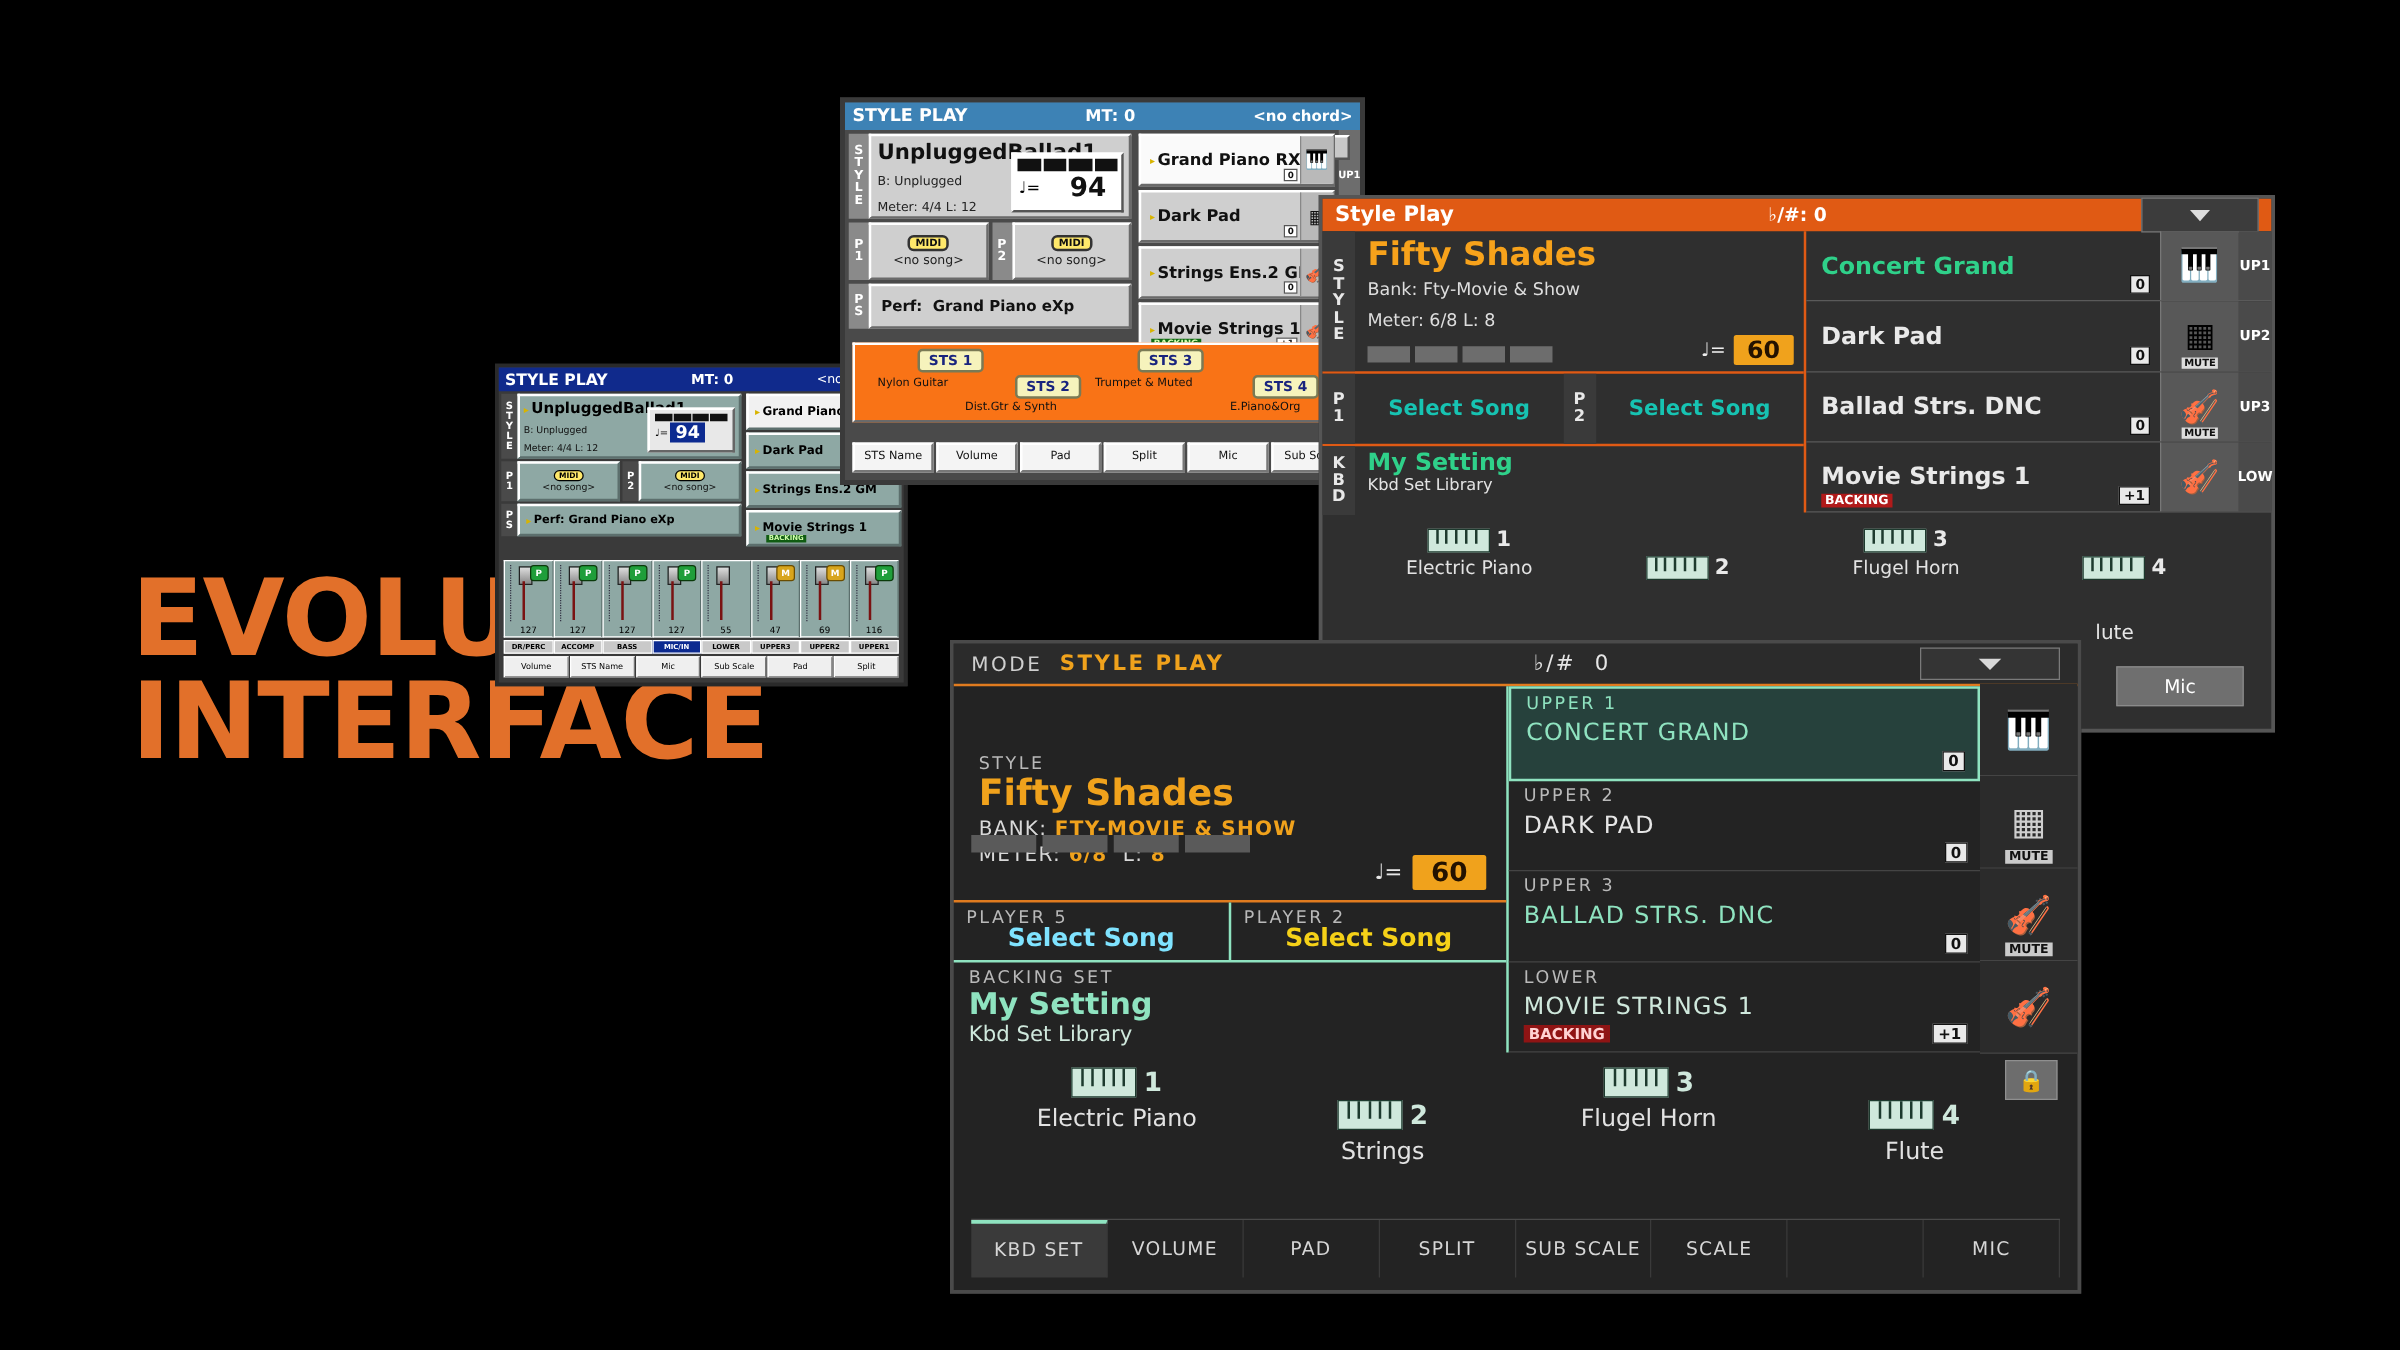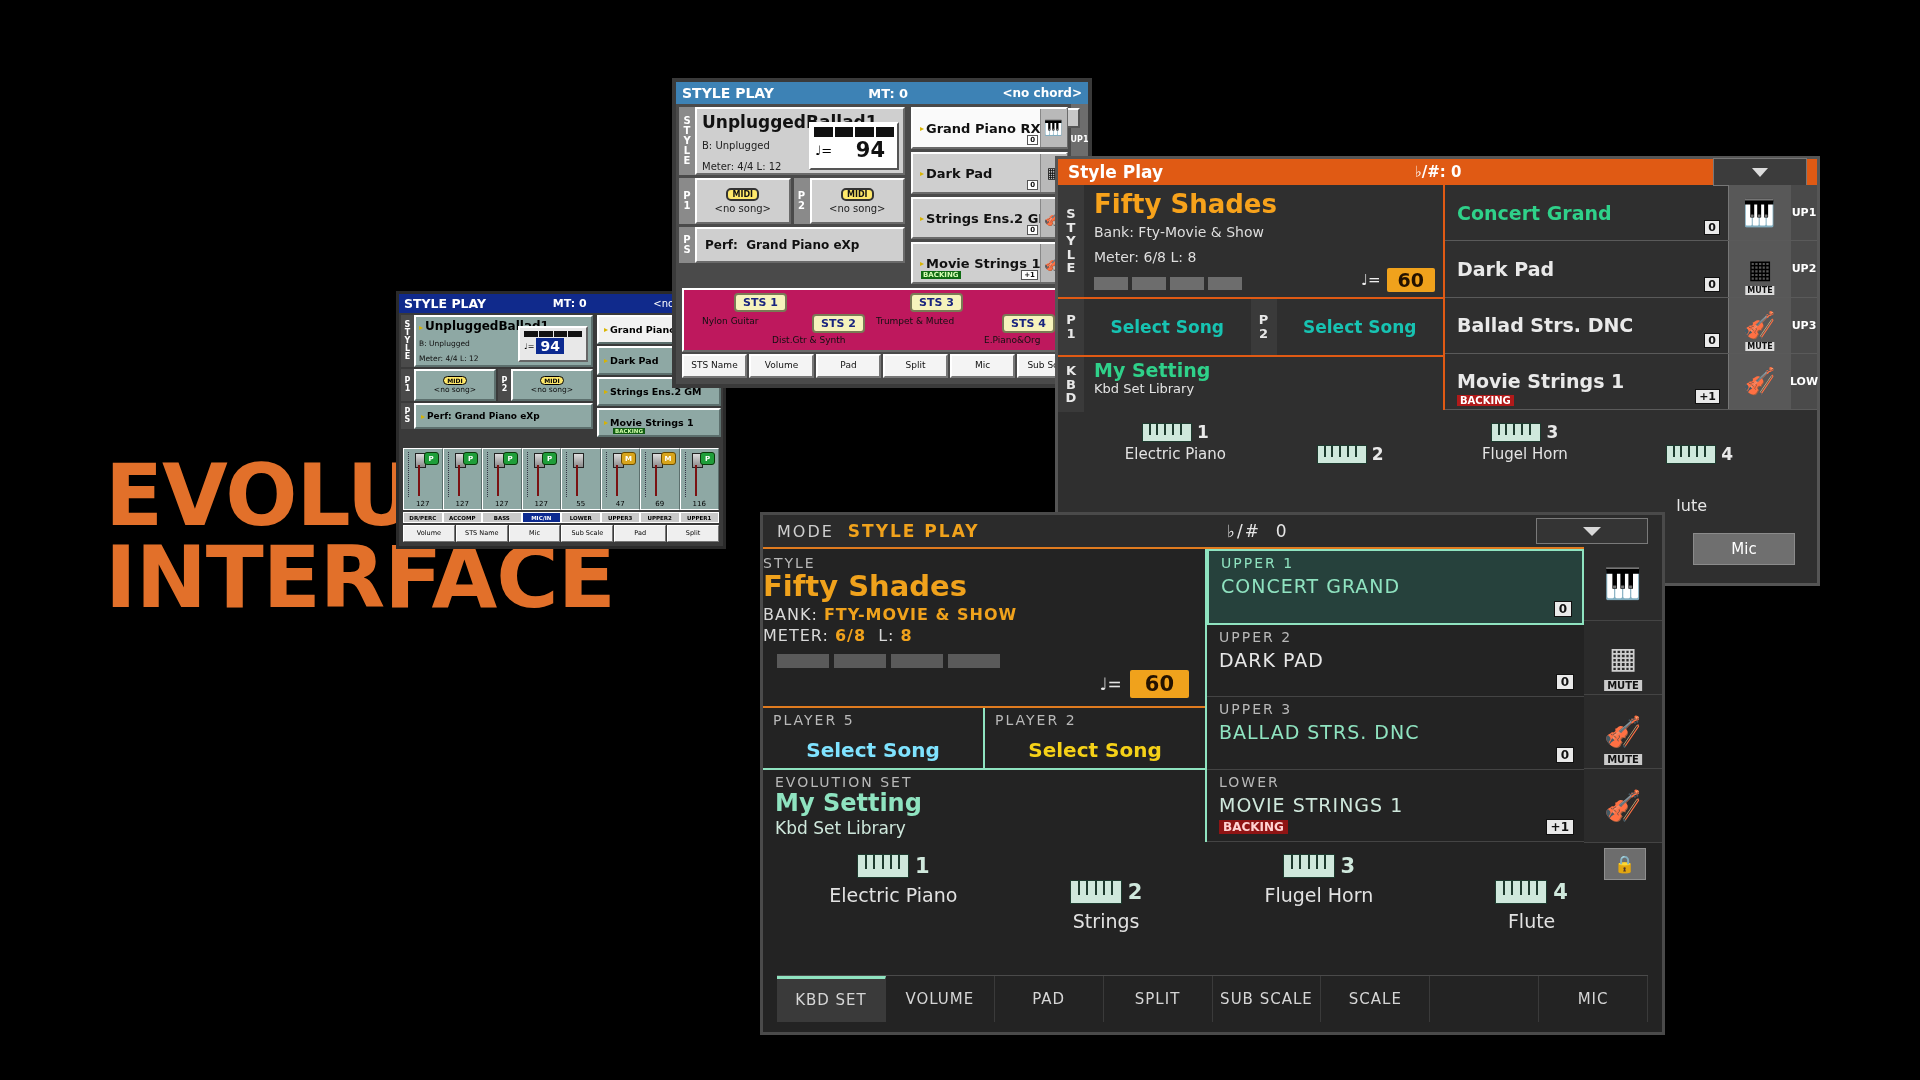--- a/index.html
+++ b/index.html
@@ -124,21 +124,21 @@
   #w2 .rcell.sel{background:#fafafa;}
   .icn{position:absolute;right:-1px;top:0;bottom:0;width:26px;background:#b9b9b9;
        border-left:1px solid #888;display:flex;align-items:center;justify-content:center;
        font-size:15px;}
   .volpip{position:absolute;right:28px;bottom:2px;background:#fff;border:1px solid #555;
           font-size:7px;padding:0 2px;color:#111;}
   .backing2{background:#0f6b12;color:#d6ffb3;font-size:7px;font-weight:bold;
             padding:0 2px;position:absolute;left:8px;bottom:3px;}
   .uptab{width:17px;background:#6d6d6d;color:#fff;font-size:8px;font-weight:bold;
          display:flex;flex-direction:column;align-items:center;justify-content:center;}
-  #w2 .sts{margin:4px 3px 2px 3px;height:60px;background:#be185d;
+  #w2 .sts{margin:4px 3px 16px 3px;height:60px;background:#f97316;
            border:2px solid #fff;border-right-color:#6a6a6a;border-bottom-color:#6a6a6a;
            position:relative;}
   .stsbtn{position:absolute;background:#f6f3bc;border:2px solid #7a7a55;border-radius:4px;
           color:#19247e;font-size:11px;font-weight:bold;padding:1px 7px;}
   .stslbl{position:absolute;font-size:9px;color:#111;}
   #w2 .tabrow{display:flex;margin:0 3px 3px 3px;height:24px;gap:2px;}
   #w2 .tabrow div{flex:1;background:#f4f4f4;border:2px solid #fff;
                   border-right-color:#777;border-bottom-color:#777;font-size:9px;
                   text-align:center;color:#111;display:flex;align-items:center;
                   justify-content:center;line-height:1.05;}
@@ -215,21 +215,21 @@
   #w4 .tbar .m{color:#cfcfcf;font-size:16px;letter-spacing:2px;}
   #w4 .tbar .v{color:#f0a21c;font-size:17px;font-weight:bold;letter-spacing:2px;
                margin-left:14px;}
   #w4 .tbar .s{flex:1;text-align:center;color:#e6e6e6;font-size:17px;letter-spacing:2px;}
   #w4 .drop{width:110px;height:24px;background:#343434;border:1px solid #7a7a7a;
             display:flex;align-items:center;justify-content:center;}
   #w4 .drop .ch{border-left:9px solid transparent;border-right:9px solid transparent;
                 border-top:9px solid #d8d8d8;}
   #w4 .main{display:flex;height:293px;}
   #w4 .lpane{width:442px;border-right:2px solid #8fe3c0;display:flex;flex-direction:column;}
-  #w4 .stybox{height:160px;border-bottom:2px solid #e07b1f;padding:6px 0;position:relative;}
+  #w4 .stybox{height:160px;border-bottom:2px solid #e07b1f;padding:6px 20px;position:relative;margin-top:48px;}
   .hdrlbl{color:#b9b9b9;font-size:14px;letter-spacing:2px;}
   #w4 .styname{color:#f0a21c;font-size:29px;font-weight:bold;line-height:1.1;}
   #w4 .styline{color:#d9d9d9;font-size:16px;letter-spacing:1px;margin-top:2px;}
   #w4 .styline b{color:#f0a21c;font-weight:bold;}
   #w4 .bars{position:absolute;left:14px;bottom:38px;display:flex;gap:5px;}
   #w4 .bars i{width:52px;height:14px;background:#5a5a5a;display:block;}
   #w4 .tempo{position:absolute;right:16px;bottom:8px;display:flex;align-items:center;gap:8px;}
   #w4 .tempo .nt{color:#e6e6e6;font-size:17px;}
   #w4 .tempo .tv{background:#f0a21c;color:#241200;font-size:21px;font-weight:bold;
                  padding:2px 15px;border-radius:2px;}
@@ -774,21 +774,21 @@
           <div class="pl">
             <div class="hdrlbl">PLAYER 5</div>
             <div class="sel" style="color:#7fe3ff;">Select Song</div>
           </div>
           <div class="pl">
             <div class="hdrlbl">PLAYER 2</div>
             <div class="sel" style="color:#f5d118;">Select Song</div>
           </div>
         </div>
         <div class="kbdset">
-          <div class="hdrlbl">EVOLUTION SET</div>
+          <div class="hdrlbl">BACKING SET</div>
           <div class="kbdname">My Setting</div>
           <div class="kbdsub">Kbd Set Library</div>
         </div>
       </div>
 
       <div class="rpane" style="margin-right:78px;">
         <div class="trk sel">
           <div class="hdrlbl" style="color:#8fe3c0;">UPPER 1</div>
           <div class="tn" style="color:#8fe3c0;">CONCERT GRAND</div>
           <span class="vp4">0</span>

